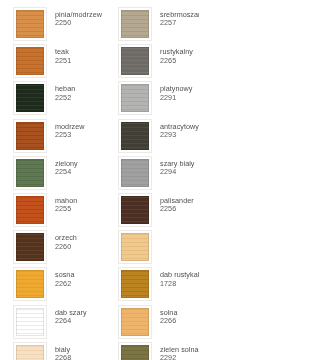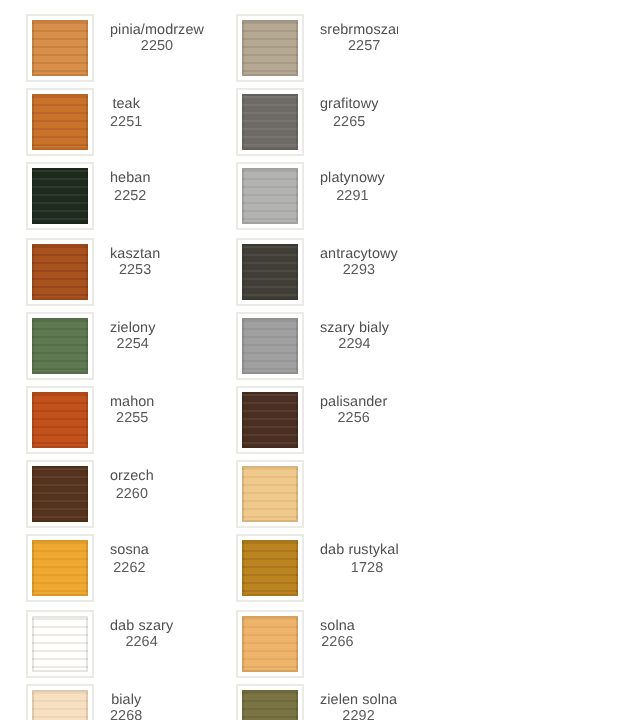--- a/index.html
+++ b/index.html
@@ -7,21 +7,20 @@
     width:199px;height:360px;
     background:#ffffff;
     font-family:"Liberation Sans", sans-serif;
     overflow:hidden;
   }
   .palette{
     position:relative;
     width:199px;height:360px;
     box-sizing:border-box;
     padding:7px 0 0 0;
-    text-align:center;
   }
   .col{
     position:absolute;
     top:7px;
     width:99px;
   }
   .col-left{left:0px;}
   .col-right{left:100px;}
 
   .swatch-row{
@@ -94,21 +93,21 @@
         <span class="name">heban</span>
         <span class="code">2252</span>
       </div>
     </div>
 
     <div class="swatch-row">
       <div class="chip-frame">
         <div class="chip" style="background-color: rgb(169, 82, 31); background-image: repeating-linear-gradient(rgba(70, 25, 5, 0.2) 0px, rgba(70, 25, 5, 0.2) 1px, rgba(0, 0, 0, 0) 1px, rgba(0, 0, 0, 0) 4px);"></div>
       </div>
       <div class="label">
-        <span class="name">kasztan</span>
+        <span class="name">modrzew</span>
         <span class="code">2253</span>
       </div>
     </div>
 
     <div class="swatch-row">
       <div class="chip-frame">
         <div class="chip" style="background-color: rgb(95, 122, 82); background-image: repeating-linear-gradient(rgba(30, 50, 25, 0.16) 0px, rgba(30, 50, 25, 0.16) 1px, rgba(0, 0, 0, 0) 1px, rgba(0, 0, 0, 0) 4px);"></div>
       </div>
       <div class="label">
         <span class="name">zielony</span>
@@ -178,21 +177,21 @@
         <span class="name">srebrmoszary</span>
         <span class="code">2257</span>
       </div>
     </div>
 
     <div class="swatch-row">
       <div class="chip-frame">
         <div class="chip" style="background-color: rgb(110, 107, 102); background-image: repeating-linear-gradient(rgba(255, 255, 255, 0.07) 0px, rgba(255, 255, 255, 0.07) 1px, rgba(0, 0, 0, 0) 1px, rgba(0, 0, 0, 0) 4px);"></div>
       </div>
       <div class="label">
-        <span class="name">grafitowy</span>
+        <span class="name">rustykalny</span>
         <span class="code">2265</span>
       </div>
     </div>
 
     <div class="swatch-row">
       <div class="chip-frame">
         <div class="chip" style="background-color: rgb(179, 179, 177); background-image: repeating-linear-gradient(rgba(90, 90, 88, 0.12) 0px, rgba(90, 90, 88, 0.12) 1px, rgba(0, 0, 0, 0) 1px, rgba(0, 0, 0, 0) 4px);"></div>
       </div>
       <div class="label">
         <span class="name">platynowy</span>

